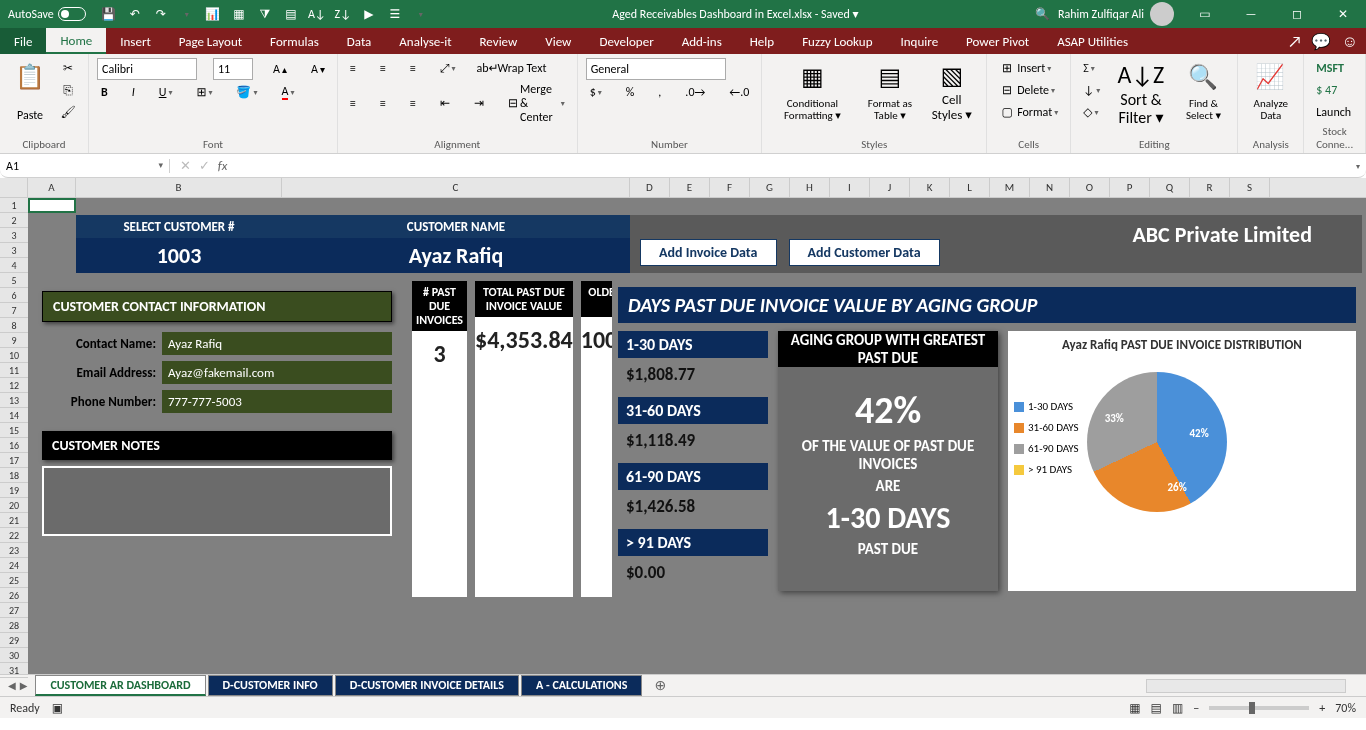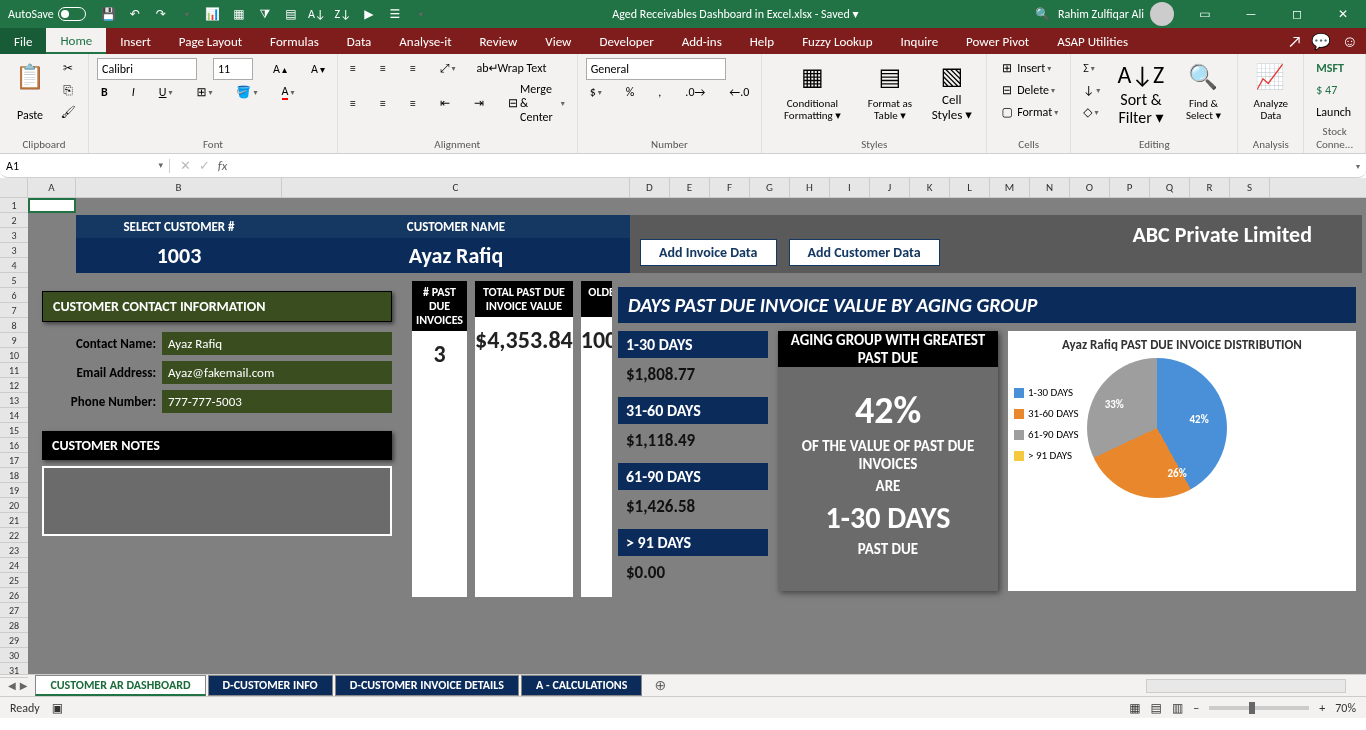--- a/index.html
+++ b/index.html
@@ -90,21 +90,21 @@
 .aging-body { display: flex; gap: 10px; margin-top: 8px; }
 .aging-left { width: 150px; display: flex; flex-direction: column; gap: 4px; }
 .aging-bucket { background: #0b2b5b; color: white; font-weight: bold; padding: 4px 8px; font-size: 16px; }
 .aging-amt { font-size: 17px; font-weight: bold; color: #111; padding: 2px 8px 8px; }
 .aging-mid { width: 220px; background: #6b6b6b; color: white; text-align: center; padding: 8px; box-shadow: 2px 2px 6px rgba(0,0,0,0.5); }
 .aging-mid-hdr { background: black; font-weight: bold; padding: 0; font-size: 15px; margin: -8px -8px 20px; }
 .aging-pct { font-size: 38px; font-weight: bold; }
 .aging-txt { font-size: 15px; font-weight: bold; margin: 4px 0; }
 .aging-big { font-size: 30px; font-weight: bold; margin: 4px 0; }
 .aging-right { flex: 1; background: white; padding: 6px; }
-.pie-title { text-align: center; font-size: 13px; font-weight: bold; color: #333; margin-bottom: 6px; }
+.pie-title { text-align: center; font-size: 13px; font-weight: bold; color: #333; margin-bottom: 20px; }
 .pie-wrap { display: flex; gap: 8px; align-items: center; }
 .legend { font-size: 11px; }
 .legend div { margin-bottom: 8px; display: flex; align-items: center; gap: 4px; }
 .leg-sq { width: 10px; height: 10px; display: inline-block; }
 .pie { width: 140px; height: 140px; border-radius: 50%; background: conic-gradient(#4a90d9 0 42%, #e8872b 42% 68%, #9e9e9e 68% 100%); position: relative; }
 .pie-lbl { position: absolute; font-size: 11px; color: white; font-weight: bold; }
 
 
 .sheet-tabs { height: 22px; background: #f3f2f1; display: flex; align-items: center; border-top: 1px solid #ccc; }
 .tab-nav { display: flex; gap: 4px; padding: 0 8px; color: #666; font-size: 10px; }

